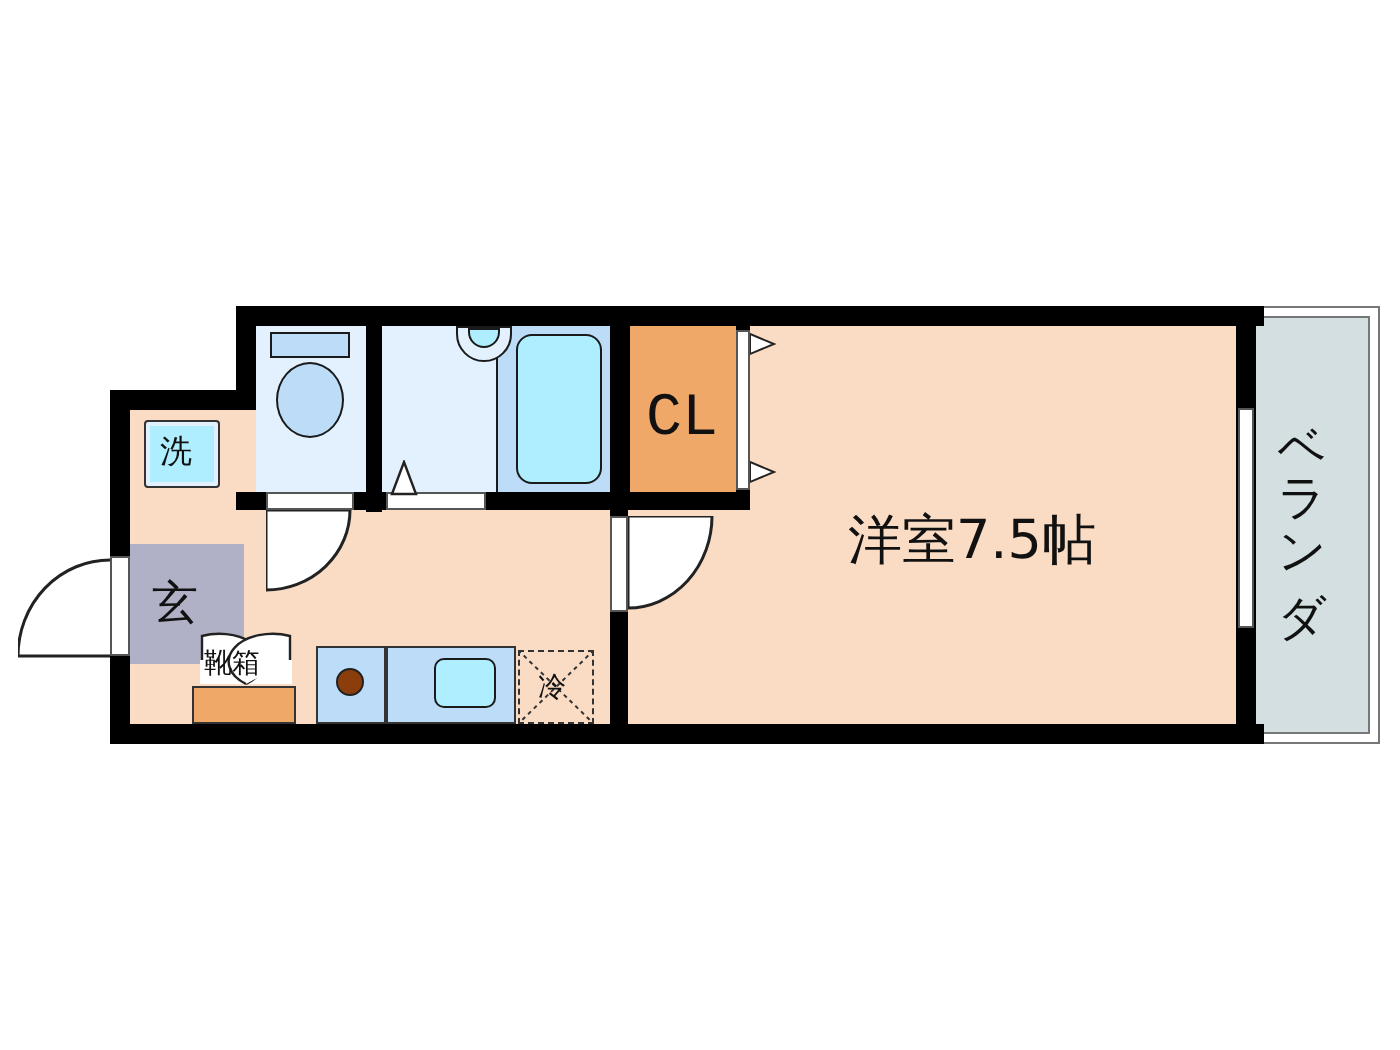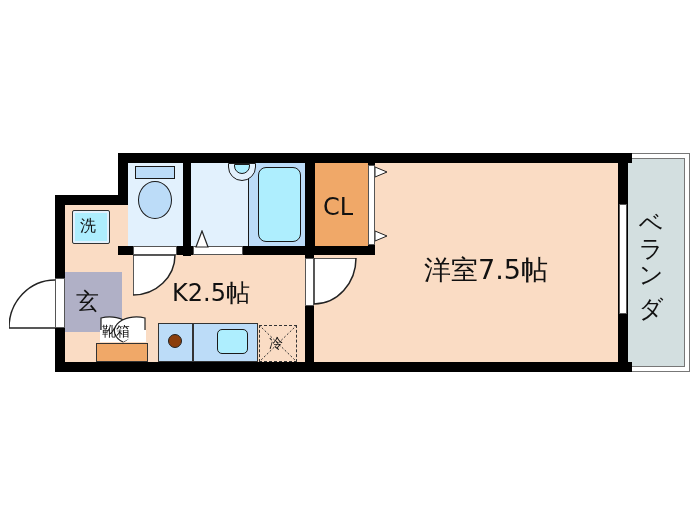--- a/index.html
+++ b/index.html
@@ -27,21 +27,20 @@
   <div class="abs wall" style="left:55px;top:195px;width:73px;height:10px;"></div>
   <div class="abs wall" style="left:55px;top:195px;width:10px;height:177px;"></div>
 
   <div class="abs room-w" style="left:313px;top:163px;width:305px;height:199px;"></div>
   <div class="abs lbl" style="left:424px;top:252px;font-size:27px;">洋室7.5帖</div>
 
   <div class="abs" style="left:619px;top:204px;width:8px;height:110px;background:#fff;border:1px solid #555;"></div>
 
   <div class="abs room-w" style="left:65px;top:253px;width:240px;height:109px;"></div>
   <div class="abs room-w" style="left:65px;top:205px;width:63px;height:50px;"></div>
-  <div class="abs lbl" style="left:172px;top:277px;font-size:24px;">K2.5帖</div>
 
   <div class="abs wall" style="left:305px;top:153px;width:9px;height:219px;"></div>
   <div class="abs" style="left:305px;top:258px;width:9px;height:48px;background:#fff;border:1px solid #555;"></div>
   <svg class="abs" style="left:314px;top:258px;" width="44" height="48">
     <path d="M0 0 L42 0 A42 46 0 0 1 0 46 Z" fill="#fff" stroke="#222" stroke-width="1.5"></path>
   </svg>
 
   <div class="abs bath" style="left:128px;top:163px;width:55px;height:83px;"></div>
   <div class="abs wall" style="left:183px;top:153px;width:8px;height:103px;"></div>
   <div class="abs wall" style="left:118px;top:246px;width:196px;height:9px;"></div>
@@ -57,21 +56,21 @@
   <div class="abs fixture" style="left:258px;top:167px;width:43px;height:75px;border-radius:8px;background:#aeeefe;"></div>
   <div class="abs fixture" style="left:228px;top:163px;width:28px;height:18px;border-radius:0 0 14px 14px;background:#e2f1fd;"></div>
   <div class="abs fixture" style="left:234px;top:164px;width:16px;height:10px;border-radius:0 0 8px 8px;background:#aeeefe;"></div>
   <div class="abs" style="left:193px;top:246px;width:50px;height:9px;background:#fff;border:1px solid #555;"></div>
   <svg class="abs" style="left:195px;top:230px;" width="14" height="18">
     <path d="M1 17 L7 1 L13 17 Z" fill="#fff" stroke="#222" stroke-width="1.2"></path>
   </svg>
 
   <div class="abs wall" style="left:305px;top:153px;width:70px;height:102px;"></div>
   <div class="abs" style="left:315px;top:163px;width:53px;height:83px;background:#f0a868;"></div>
-  <div class="abs lbl" style="left:323px;top:193px;font-size:24px;">CL</div>
+  <div class="abs lbl" style="left:323px;top:193px;font-size:30px;font-family:Liberation Mono, monospace;">CL</div>
   <div class="abs" style="left:368px;top:165px;width:7px;height:80px;background:#fff;border:1px solid #555;"></div>
   <svg class="abs" style="left:375px;top:165px;" width="14" height="80">
     <path d="M0 2 L12 7 L0 12 Z" fill="#fff" stroke="#222" stroke-width="1"></path>
     <path d="M0 66 L12 71 L0 76 Z" fill="#fff" stroke="#222" stroke-width="1"></path>
   </svg>
 
   <div class="abs" style="left:72px;top:210px;width:38px;height:34px;border:1.5px solid #333;background:#aeeefe;border-radius:2px;box-shadow:inset 0 0 0 2px #e2f1fd;"></div>
   <div class="abs lbl" style="left:80px;top:216px;font-size:16px;">洗</div>
 
   <div class="abs" style="left:65px;top:272px;width:57px;height:60px;background:#b0b0c6;"></div>

